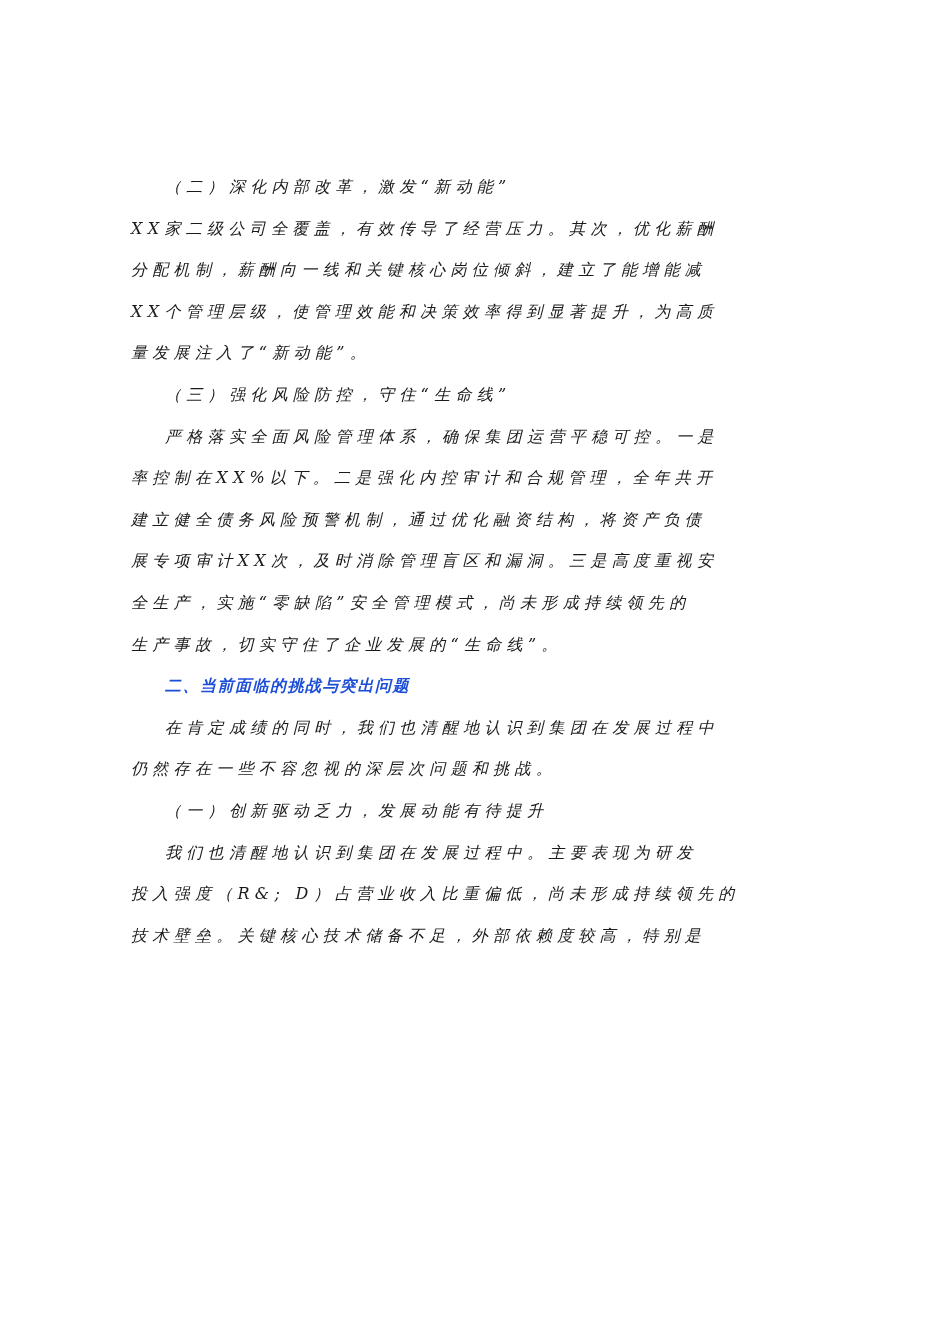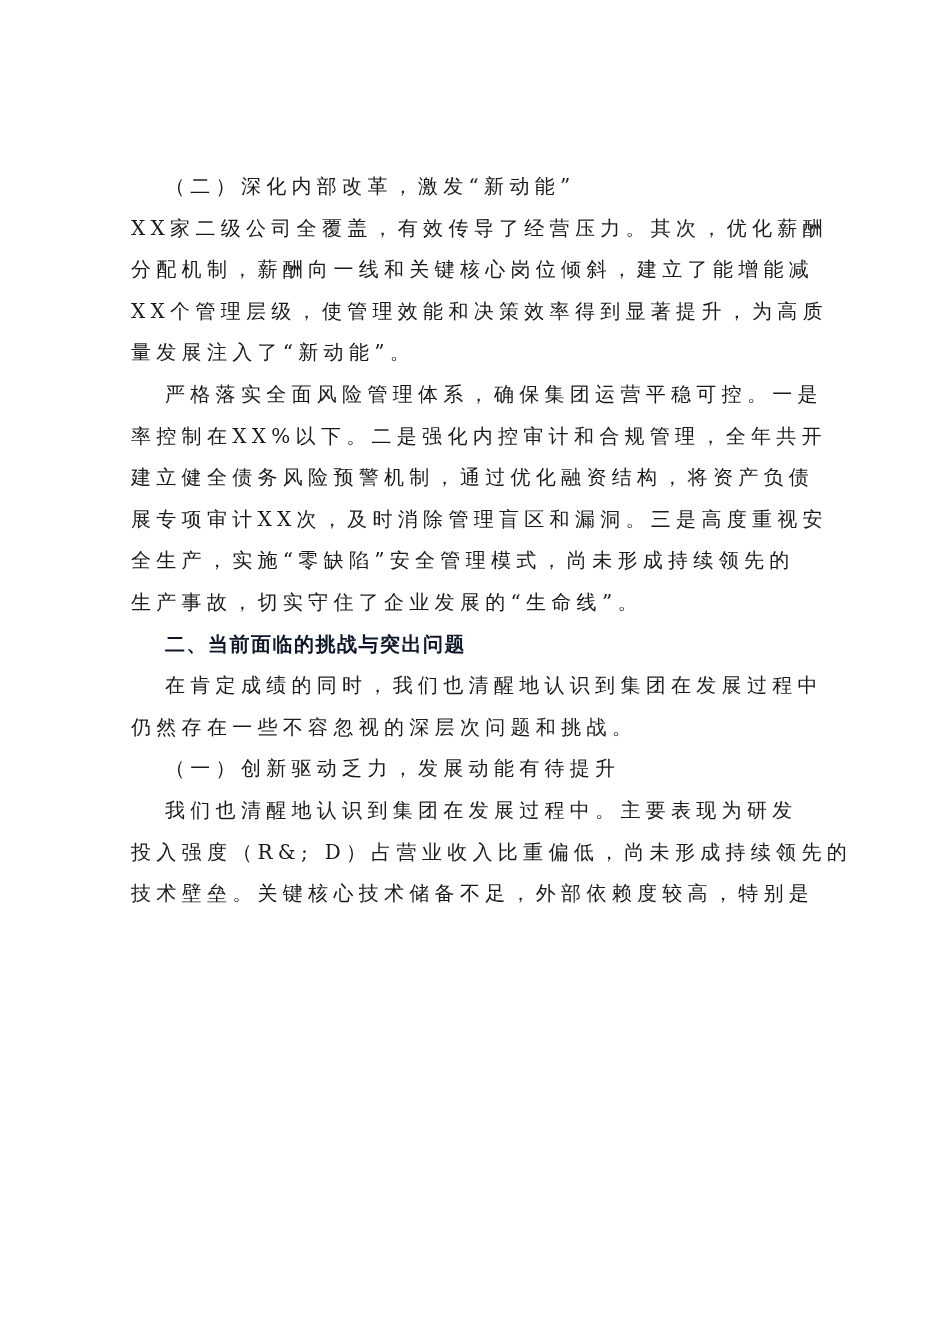--- a/index.html
+++ b/index.html
@@ -24,53 +24,55 @@
     .content {
       position: absolute;
       left: 131px;
       top: 166px;
       width: 692px;
     }
     .line {
       height: 41.6px;
       line-height: 41.6px;
       font-family: "DejaVu Serif", "Liberation Serif", serif;
-      font-size: 20px;
+      font-size: 16px;
       color: #1a1a1a;
       white-space: nowrap;
       letter-spacing: 5.3px;
+      font-style: italic;
     }
     .indent {
       padding-left: 34px;
     }
     .heading-bold {
       font-family: "DejaVu Sans", "Liberation Sans", sans-serif;
       font-weight: bold;
       letter-spacing: 1.5px;
-      color: #0f172a;
+      color: #1d4ed8;
     }
     .sub-heading {
       padding-left: 34px;
     }
   </style>
 </head>
 <body>
 
 <div class="page">
   <div class="content">
 
     <div class="line sub-heading">（二）深化内部改革，激发“新动能”</div>
 
     <div>
       <div class="line">XX家二级公司全覆盖，有效传导了经营压力。其次，优化薪酬</div>
       <div class="line">分配机制，薪酬向一线和关键核心岗位倾斜，建立了能增能减</div>
       <div class="line">XX个管理层级，使管理效能和决策效率得到显著提升，为高质</div>
       <div class="line">量发展注入了“新动能”。</div>
     </div>
 
+    <div class="line sub-heading">（三）强化风险防控，守住“生命线”</div>
 
     <div>
       <div class="line indent">严格落实全面风险管理体系，确保集团运营平稳可控。一是</div>
       <div class="line">率控制在XX%以下。二是强化内控审计和合规管理，全年共开</div>
       <div class="line">建立健全债务风险预警机制，通过优化融资结构，将资产负债</div>
       <div class="line">展专项审计XX次，及时消除管理盲区和漏洞。三是高度重视安</div>
       <div class="line">全生产，实施“零缺陷”安全管理模式，尚未形成持续领先的</div>
       <div class="line">生产事故，切实守住了企业发展的“生命线”。</div>
     </div>
 

